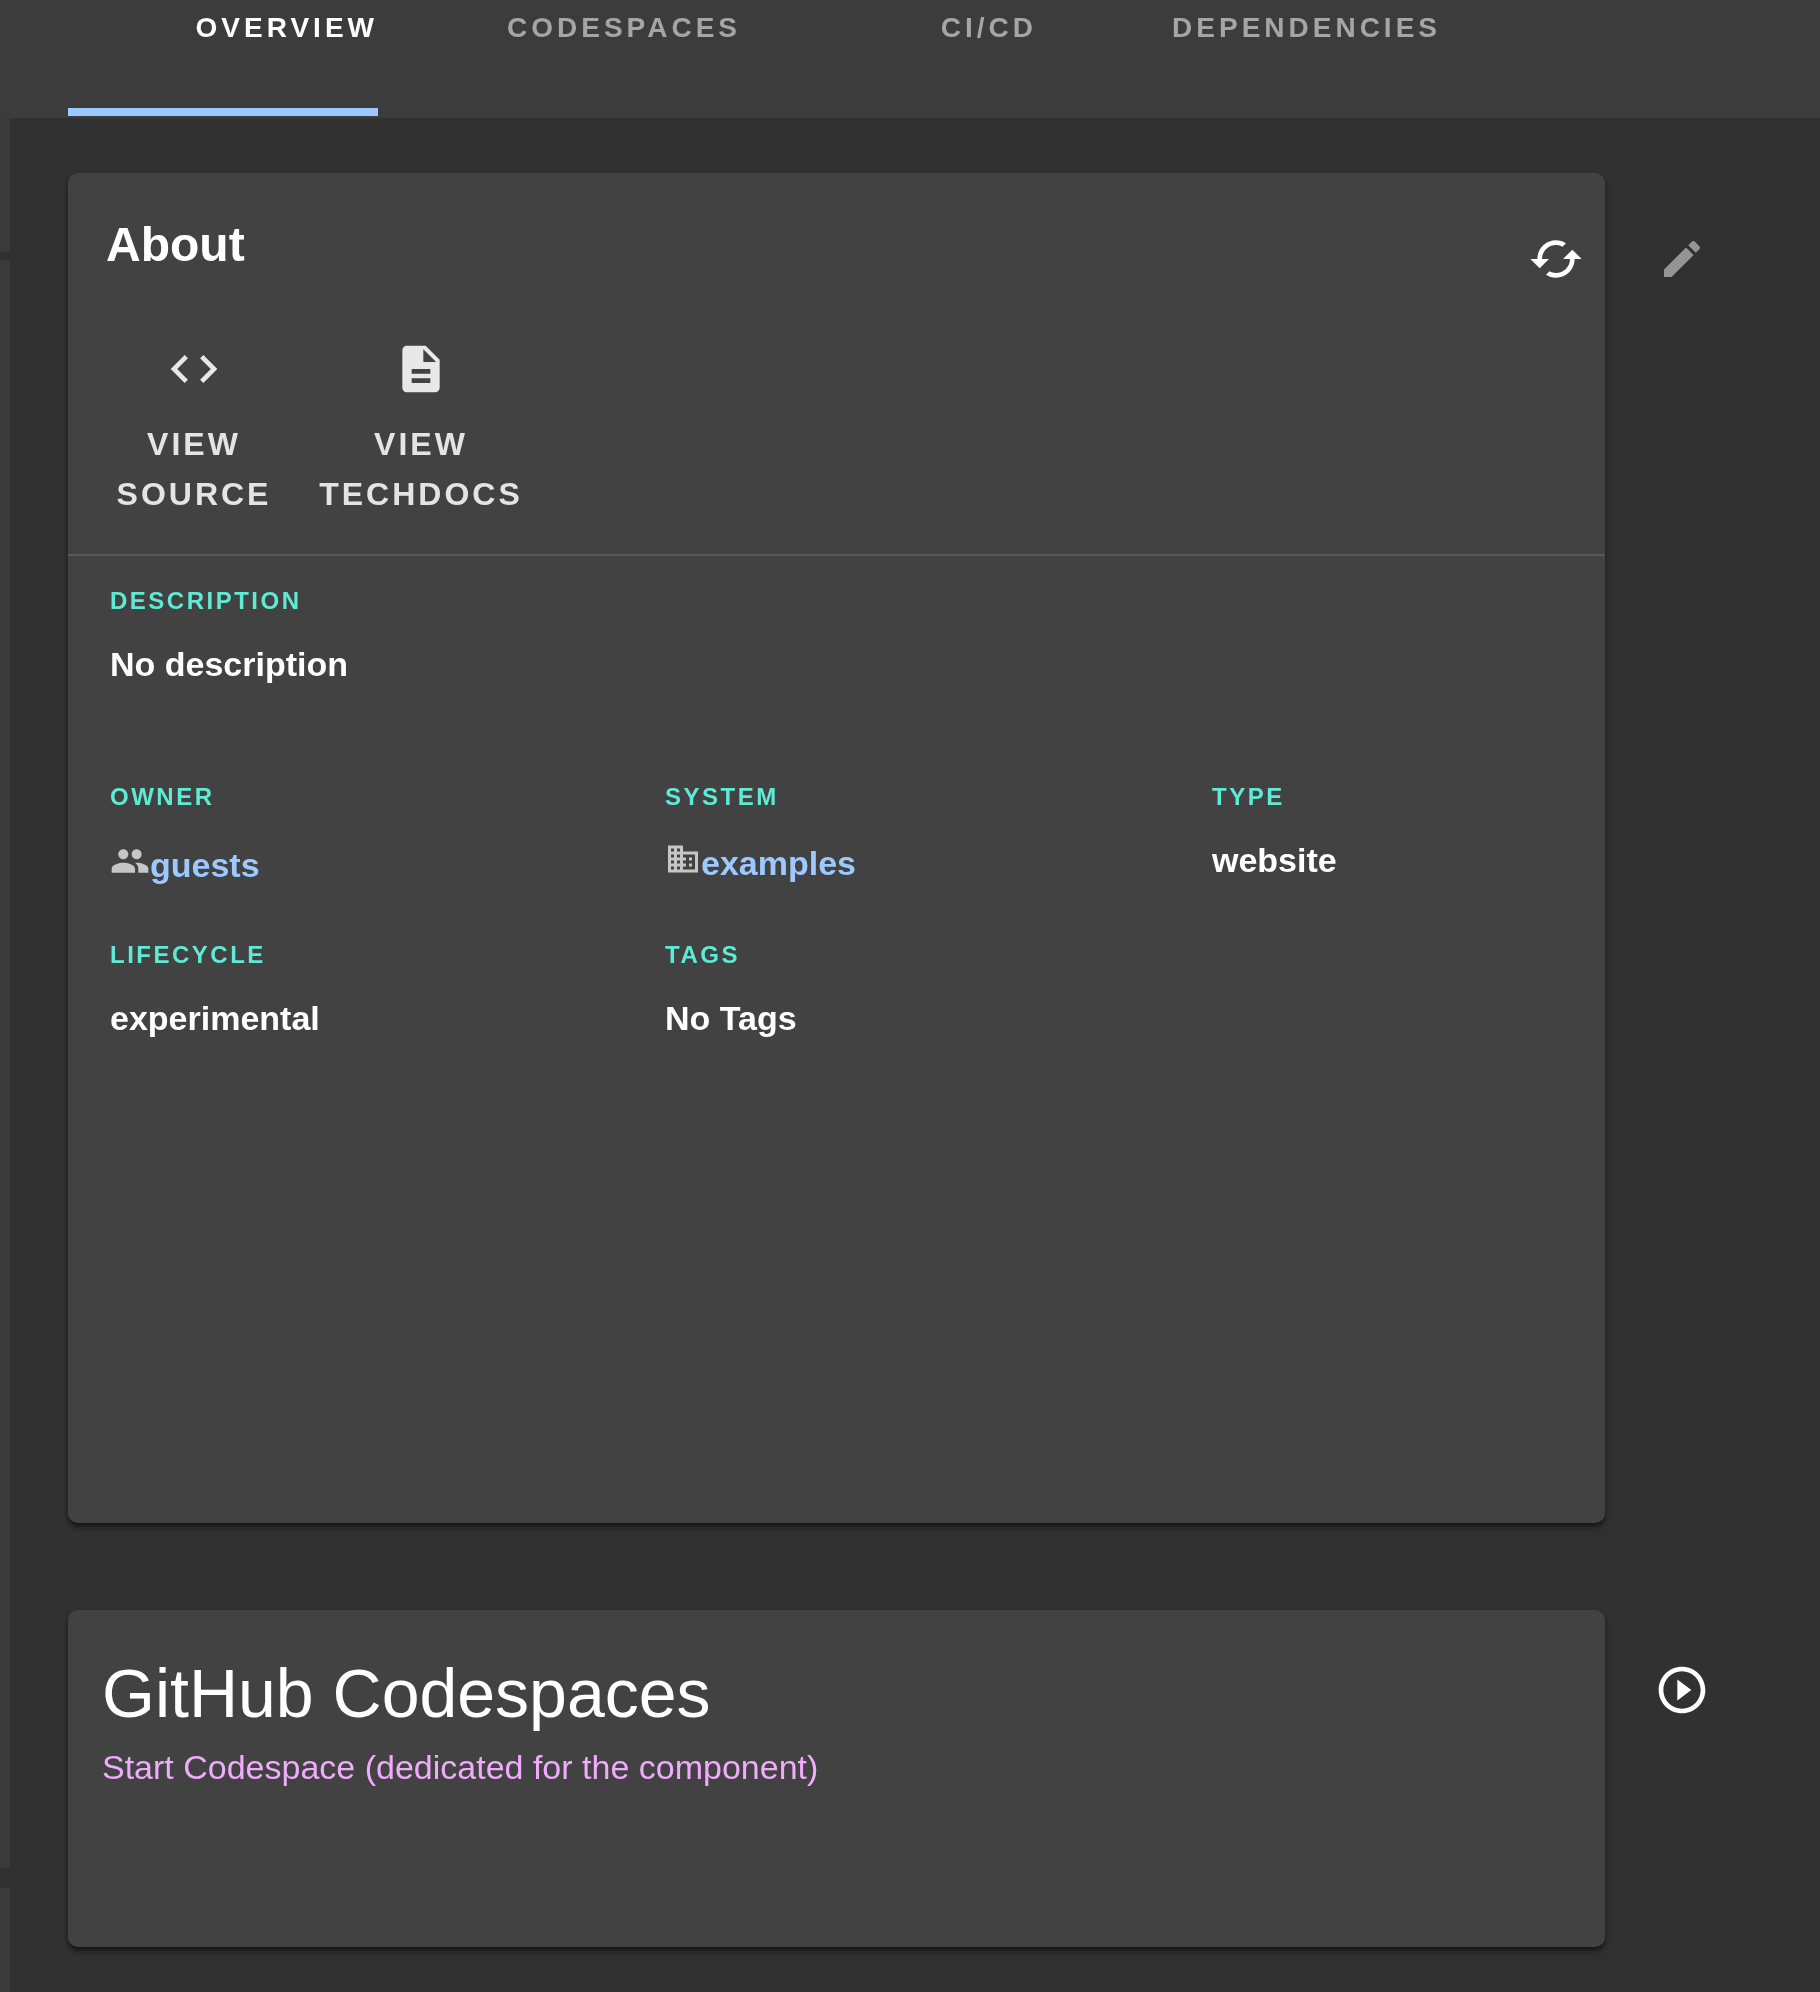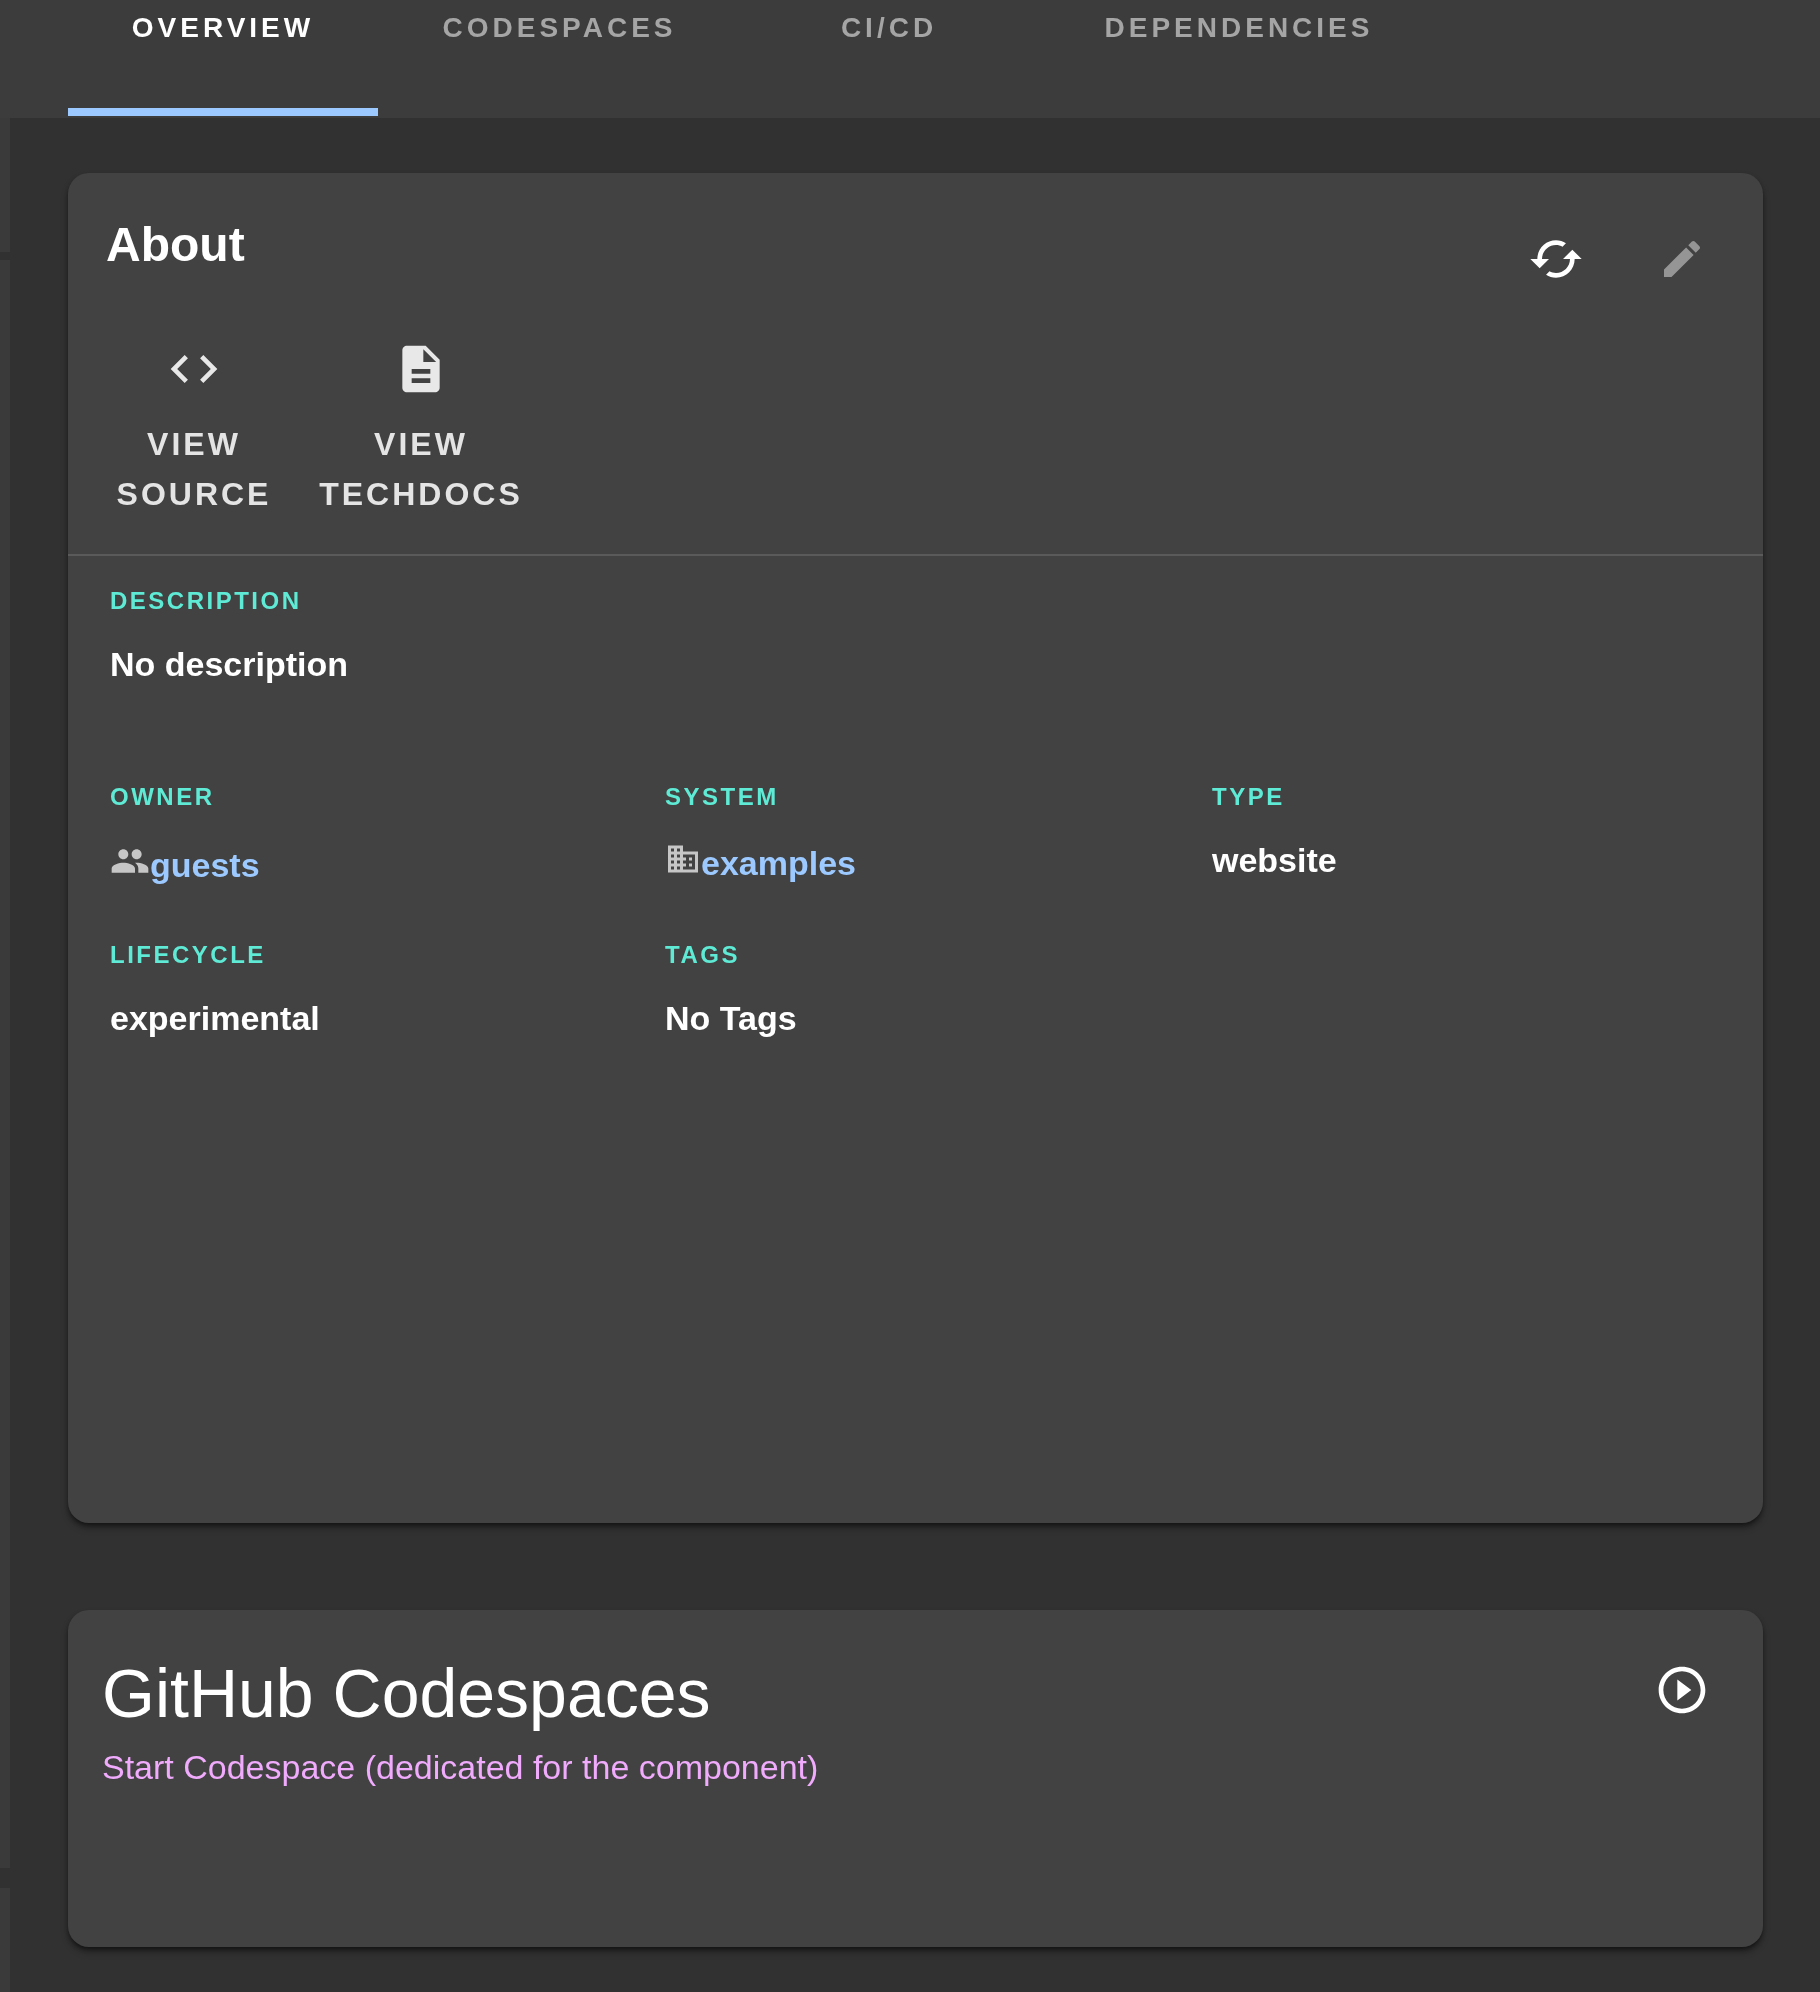--- a/index.html
+++ b/index.html
@@ -10,35 +10,35 @@
     -webkit-font-smoothing:antialiased;
   }
   
   .tabbar{
     position:absolute;top:0;left:0;width:1820px;height:118px;
     background:#3c3c3c;
   }
   .tabs{position:absolute;top:0;left:68px;display:flex;}
   .tab{
     box-sizing:border-box;height:118px;padding-top:12px;
-    text-align:center;
+    text-align:right;
     font-size:28px;font-weight:bold;letter-spacing:4px;
     color:#a5a5a5;cursor:pointer;
   }
   .tab.active{color:#ffffff;}
   .tab-indicator{
     position:absolute;left:68px;bottom:2px;width:310px;height:8px;
     background:#9cc9ff;
   }
   
   .edge-seg{position:absolute;left:0;width:10px;background:#3a3a3a;}
   
   .card{
-    position:absolute;left:68px;width:1695px;
-    background:#424242;border-radius:21px;
+    position:absolute;left:68px;width:1537px;
+    background:#424242;border-radius:10px;
     box-shadow:0 3px 4px -1px rgba(0,0,0,.45), 0 5px 7px 0 rgba(0,0,0,.30);
   }
   .about-card{top:173px;height:1350px;}
   .cs-card{top:1610px;height:337px;}
   .card-title{
     position:absolute;left:38px;top:44px;
     color:#ffffff;font-size:48px;font-weight:bold;
   }
   .icon-btn{position:absolute;cursor:pointer;background:none;border:none;padding:0;}
   .icon-btn svg{display:block;}

